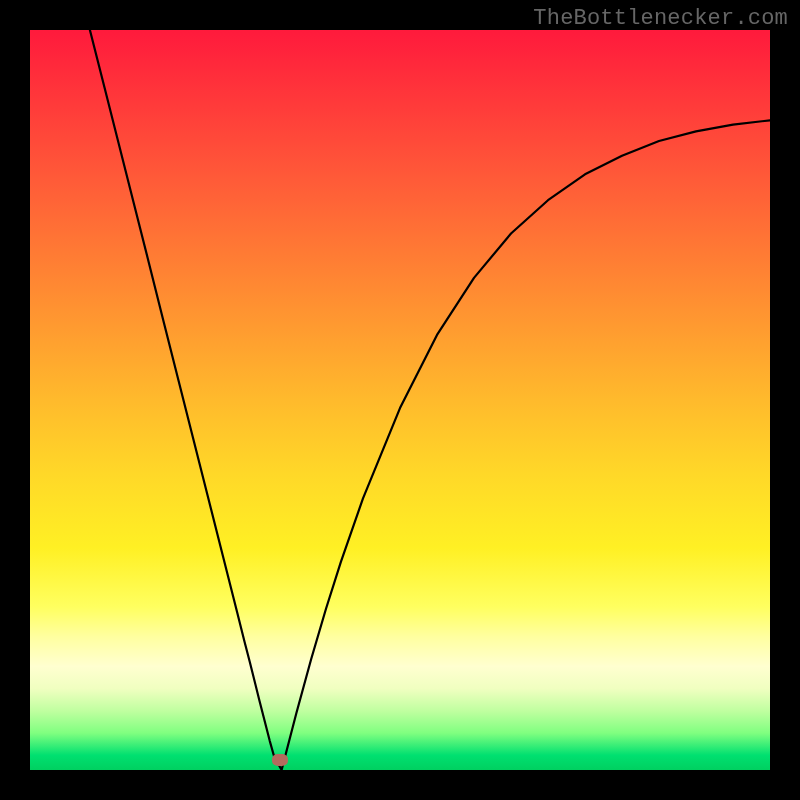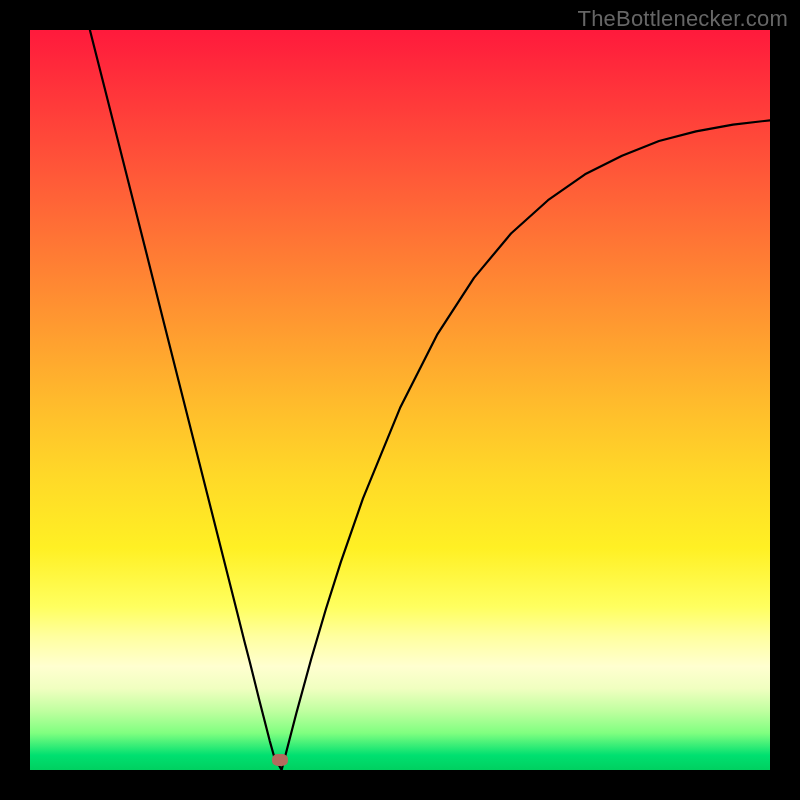--- a/index.html
+++ b/index.html
@@ -31,21 +31,21 @@
       #f0ffc0 89%,
       #c0ffa0 92%,
       #80ff80 95%,
       #00e070 98%,
       #00d060 100%);
   }
   .watermark {
     position: absolute;
     top: 6px;
     right: 12px;
-    font-family: Liberation Sans, sans-serif;
+    font-family: Liberation Mono, monospace;
     font-size: 22px;
     color: #666;
     letter-spacing: 0.2px;
     z-index: 5;
   }
   svg.curve {
     position: absolute;
     left: 0; top: 0;
     width: 740px;
     height: 740px;

